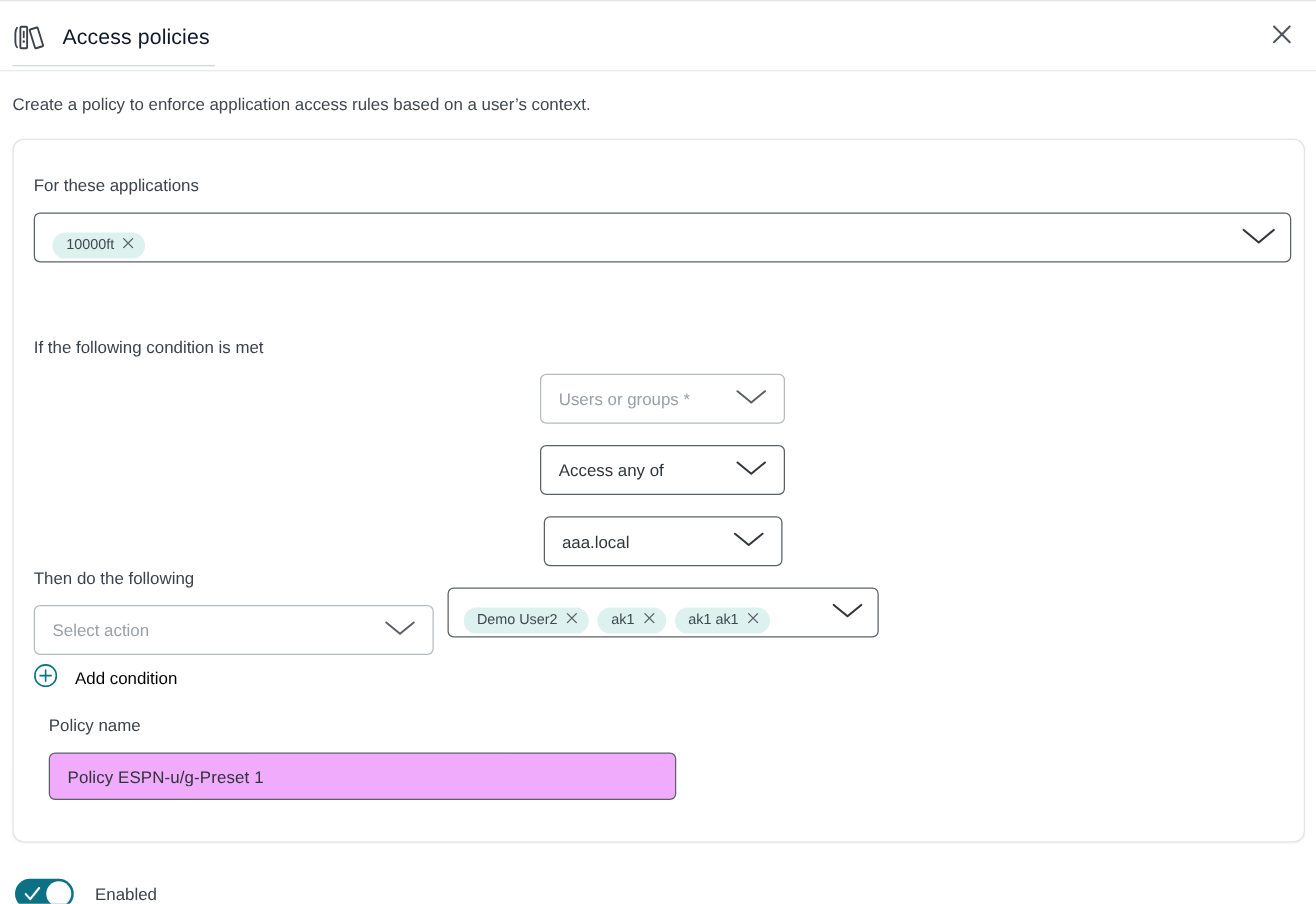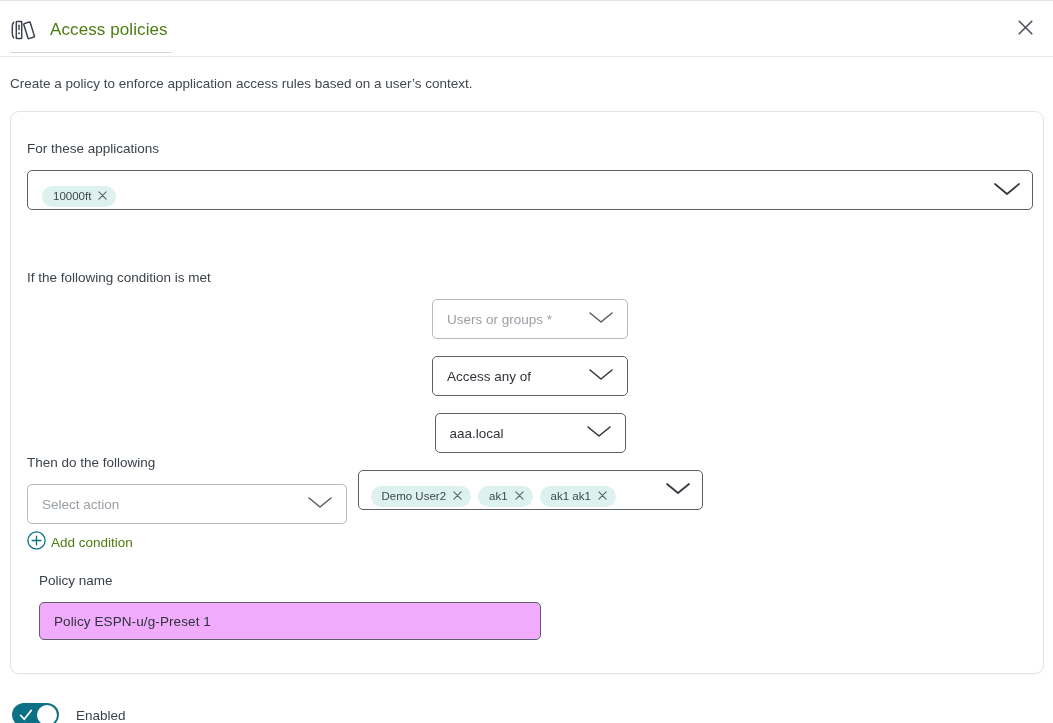--- a/index.html
+++ b/index.html
@@ -33,21 +33,21 @@
     gap: 12px;
     padding-bottom: 2px;
     border-bottom: 1px solid #d4d7db;
     height: 42px;
     margin-top: 6px;
     padding-right: 4px;
   }
   .books-icon { width: 28px; height: 28px; display: block; flex: 0 0 auto; }
   .header-title {
     font-size: 17px;
-    color: #4d7c0f;
+    color: #0f172a;
     letter-spacing: .1px;
     white-space: nowrap;
     text-align: right;
   }
   .close-btn {
     position: absolute;
     right: 14px;
     top: 14px;
     width: 28px; height: 28px;
     display: flex; align-items: center; justify-content: center;
@@ -120,22 +120,22 @@
     font-size: 11.5px;
     white-space: nowrap;
     margin-top: 12px;
   }
   .chip-x { display: block; cursor: pointer; }
 
   
   .add-condition {
     display: inline-flex;
     align-items: center;
-    gap: 5px;
-    color: #4d7c0f;
+    gap: 14px;
+    color: #000000;
     font-size: 13.5px;
     cursor: pointer;
     background: none; border: none; padding: 0;
     font-family: inherit;
   }
 
   
   .text-input {
     border: 1px solid #5c6066;
     border-radius: 5px;

